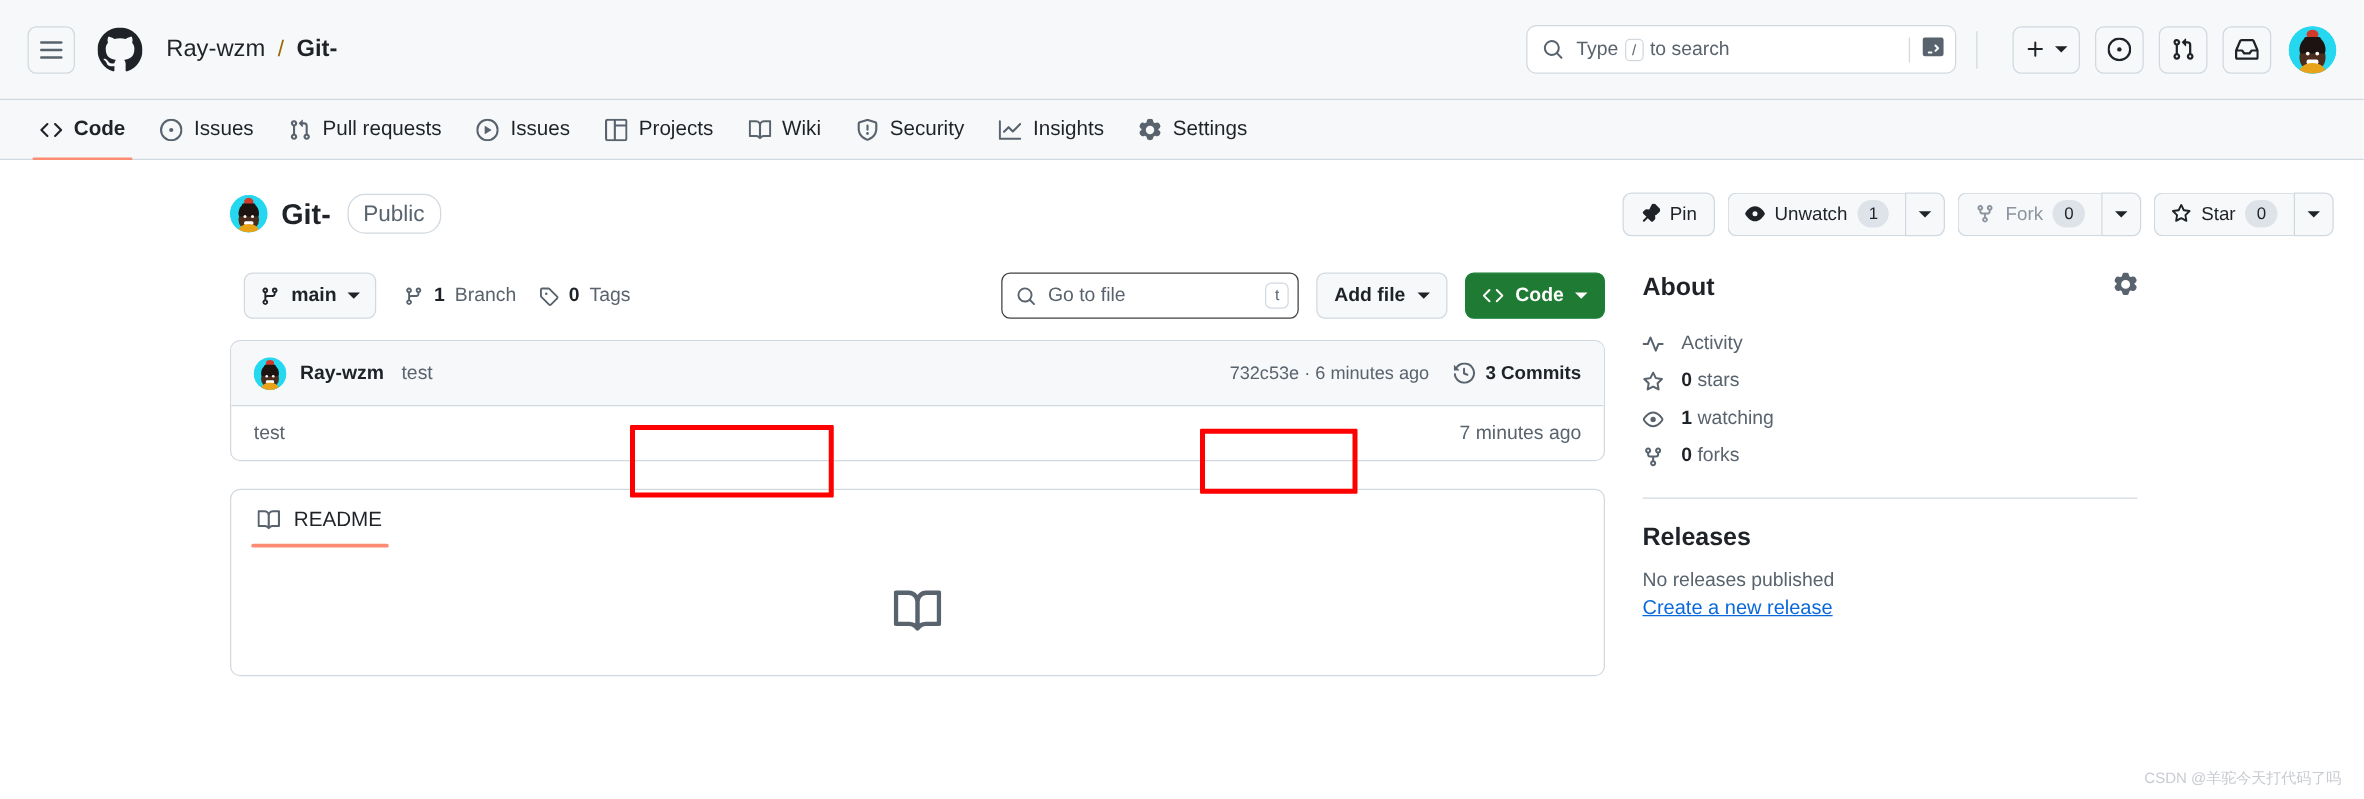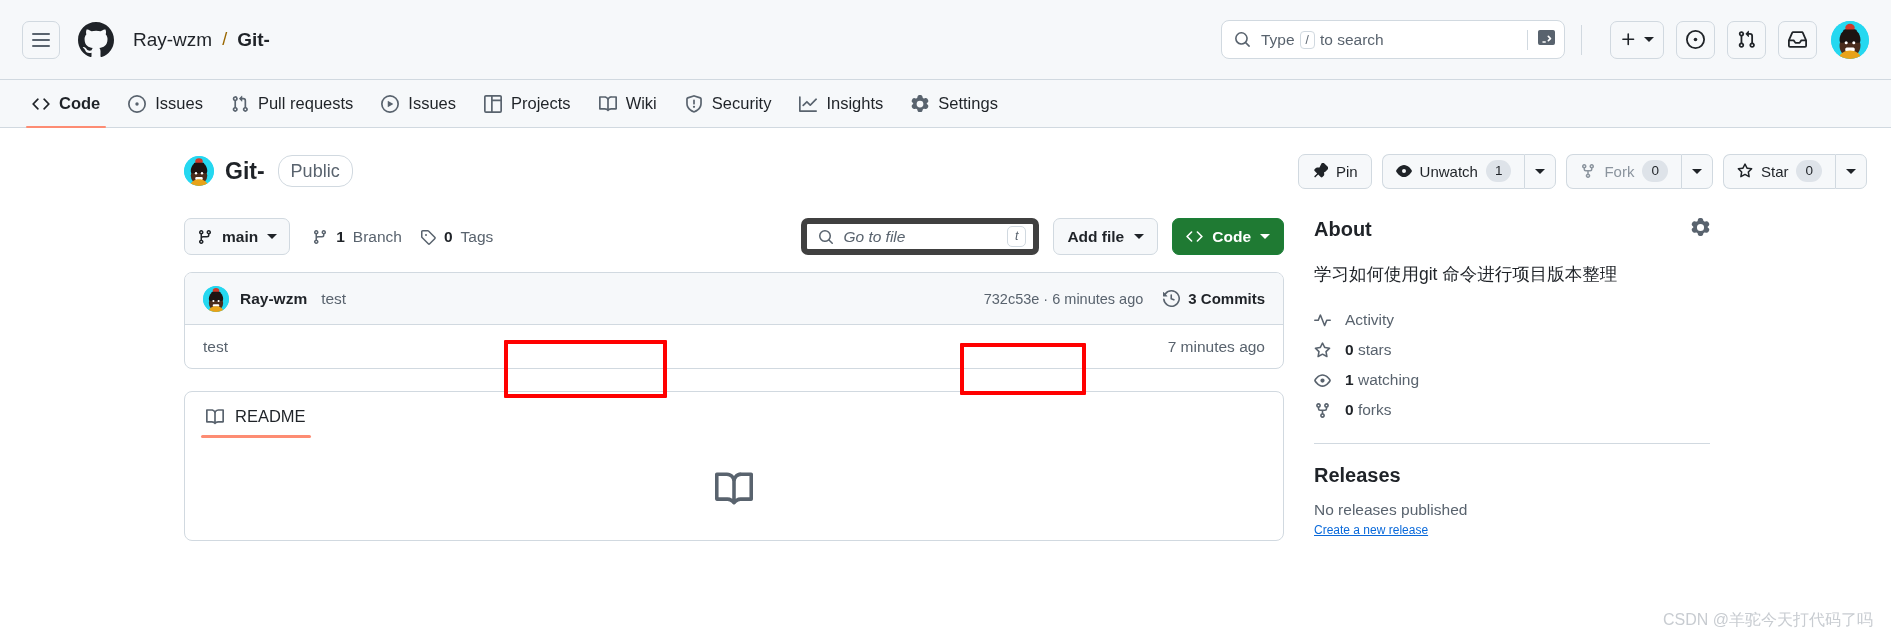--- a/index.html
+++ b/index.html
@@ -122,37 +122,36 @@
     background: #dee3e9; border-radius: 12px; font-size: 13.5px;
     padding: 1px 9px; color:#1f2328; line-height: 1.5;
   }
   .muted { color: #8b949e; }
 
   
   .content { display:flex; padding: 26px 24px 0 184px; gap: 26px; }
   .col-left { width: 1100px; flex: none; }
   .col-right { width: 400px; flex: none; padding-left: 4px; }
 
-  .filebar { display:flex; align-items:center; }
+  .filebar { display:flex; align-items:center;margin-left:11px; }
   .branch-btn {
     height: 37px; border:1px solid #d1d9e0; border-radius: 7px;
     background: #f6f8fa; display:flex; align-items:center; gap: 9px;
     padding: 0 12px; font-size: 15.5px; font-weight: bold; cursor:pointer;
   }
   .refcount { display:flex; align-items:center; gap: 8px; margin-left: 22px;
               font-size: 15.5px; cursor:pointer; }
   .refcount b { font-weight: bold; color:#1f2328; }
   .refcount .lbl { color:#59636e; }
   .filebar-spacer { flex:1 1 auto; }
 
   .gotofile {
-    width: 238px; height: 37px; border:6px solid #404040; border-radius: 7px;
+    width: 238px; height: 37px; border:1px solid #404040; border-radius: 7px;
     background:#fff; display:flex; align-items:center; padding: 0 7px 0 11px;
     cursor: text;
-    font-style: italic;
   }
   .gotofile .ph { flex:1 1 auto; margin-left: 9px; font-size:15.5px; color:#59636e; }
   .tkey { border:1px solid #d1d9e0; border-radius:5px; font-size:12.5px;
           color:#59636e; padding: 3px 7px; line-height:1; }
   .addfile {
     margin-left: 14px; height: 37px; border:1px solid #d1d9e0; border-radius:7px;
     background:#f6f8fa; display:flex; align-items:center; gap:10px;
     padding: 0 13px; font-size:15.5px; font-weight:bold; cursor:pointer;
   }
   .codebtn {
@@ -188,21 +187,21 @@
   .frow .fmsg { color:#59636e; flex: 1 1 auto; }
   .frow .fage { color:#59636e; text-align:right; width: 170px; flex:none; }
 
   
   .readme-card {
     margin-top: 22px; border:1px solid #d1d9e0; border-radius:8px;
     background:#fff; height: 150px; overflow:hidden;
   }
   .readme-tabs { height: 48px; display:flex; align-items:center; padding: 0 16px; }
   .readme-tab {
-    display:flex; align-items:center; gap:11px; font-size:16.5px;
+    display:flex; align-items:flex-start; gap:11px; font-size:16.5px;
     padding: 13px 5px 12px 5px; position:relative; cursor:pointer;
   }
   .readme-tab.active::after {
     content:""; position:absolute; left:0; right:0; bottom:0;
     height:3px; background:#fd8c73; border-radius:2px;
   }
   .readme-body { display:flex; justify-content:center; padding-top: 30px; }
 
   
   .about-head { display:flex; align-items:center; }
@@ -211,33 +210,33 @@
   .about-desc { margin-top: 20px; font-size: 17.5px; line-height:1.5; color:#1f2328; }
   .side-list { margin-top: 18px; }
   .side-item {
     display:flex; align-items:center; gap: 14px;
     height: 30px; font-size: 15.5px; color:#59636e; cursor:pointer;
   }
   .side-item b { color:#1f2328; font-weight:bold; }
   .side-sep { border-top:1px solid #d1d9e0; margin: 18px 0 0 0; }
   .sec-title { font-size: 20px; font-weight:bold; margin-top: 20px; }
   .sec-note { font-size: 15.5px; color:#59636e; margin-top: 14px; }
-  .sec-link { font-size: 12px; color:#0969da; text-decoration: underline; margin-top: 4px; display:inline-block; cursor:pointer;}
+  .sec-link { font-size: 16px; color:#0969da; text-decoration: underline; margin-top: 4px; display:inline-block; cursor:pointer;}
 
   
   .annot {
     position: absolute; border: 4px solid #ff0000;
     pointer-events: none; border-radius: 1px;
   }
   #annot-msg  { left: 504px; top: 340px; width: 163px; height: 58px; }
   #annot-time { left: 960px; top: 343px; width: 126px; height: 52px; }
 
   .watermark {
     position:absolute; right: 18px; bottom: 8px;
-    font-size: 16px; color: #c8ccd1; white-space: nowrap; margin-left: 40px;
+    font-size: 12px; color: #c8ccd1; white-space: nowrap; margin-left: 40px;
   }
 </style>
 </head>
 <body>
 
 <div class="page">
 
   <div class="header">
 
     <div class="hamburger">
@@ -565,21 +564,20 @@
       <div class="about-head">
         <span class="about-title">About</span>
         <span class="sp"></span>
         <span>
           <svg width="19" height="19" viewBox="0 0 16 16" fill="#59636e">
               <path d="M8 0a8.2 8.2 0 0 1 .701.031C9.444.095 9.99.645 10.16 1.29l.288 1.107c.018.066.079.158.212.224.231.114.454.243.668.386.123.082.233.09.299.071l1.103-.303c.644-.176 1.392.021 1.82.63.27.385.506.792.704 1.218.315.675.111 1.422-.362 1.891L14.1 7.326c-.48.047-.1.154-.1.294 0 .14.02.247.1.294l.793.777c.473.469.677 1.216.362 1.891a7.1 7.1 0 0 1-.704 1.218c-.428.609-1.176.806-1.82.63l-1.103-.303c-.066-.019-.176-.011-.299.071a5 5 0 0 1-.668.386c-.133.066-.194.158-.212.224l-.288 1.107c-.17.645-.716 1.195-1.459 1.259a8 8 0 0 1-1.402 0c-.743-.064-1.289-.614-1.459-1.259l-.288-1.107c-.018-.066-.079-.158-.212-.224a5 5 0 0 1-.668-.386c-.123-.082-.233-.09-.299-.071l-1.103.303c-.644.176-1.392-.021-1.82-.63a7 7 0 0 1-.704-1.218c-.315-.675-.111-1.422.362-1.891l.793-.777c.048-.047.1-.154.1-.294 0-.14-.02-.247-.1-.294l-.793-.777c-.473-.469-.677-1.216-.362-1.891a7 7 0 0 1 .704-1.218c.428-.609 1.176-.806 1.82-.63l1.103.303c.066.019.176.011.299-.071.214-.143.437-.272.668-.386.133-.066.194-.158.212-.224l.288-1.107C6.01.645 6.556.095 7.299.031 7.53.01 7.764 0 8 0Zm0 5a3 3 0 1 0 0 6 3 3 0 0 0 0-6Z"></path>
             </svg>
         </span>
       </div>
 
-      <div class="about-desc">学习如何使用git 命令进行项目版本整理</div>
 
       <div class="side-list">
 
         <div class="side-item">
           <svg width="17" height="17" viewBox="0 0 16 16" fill="#59636e">
               <path d="M6 2c.306 0 .582.187.696.471L10 10.731l1.304-3.26A.751.751 0 0 1 12 7h3.25a.75.75 0 0 1 0 1.5h-2.742l-1.812 4.529a.751.751 0 0 1-1.392 0L6 4.769l-1.304 3.26A.75.75 0 0 1 4 8.5H.75a.75.75 0 0 1 0-1.5h2.742l1.812-4.529A.751.751 0 0 1 6 2Z"></path>
             </svg>
           <span>Activity</span>
         </div>
 

